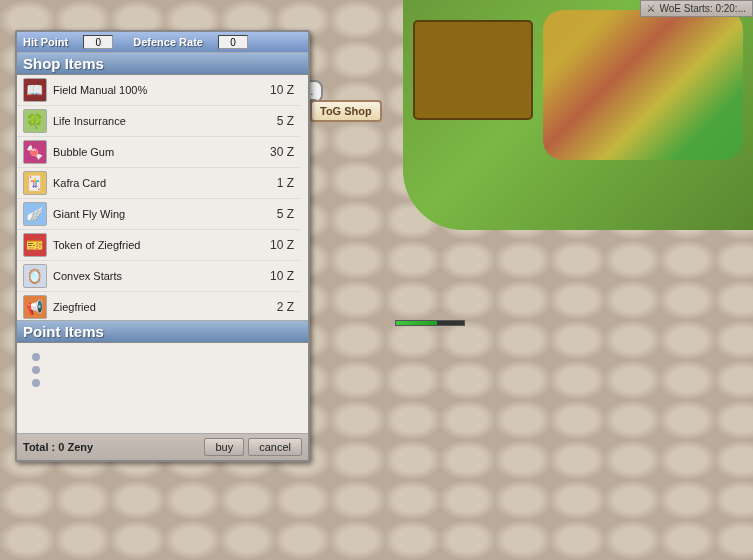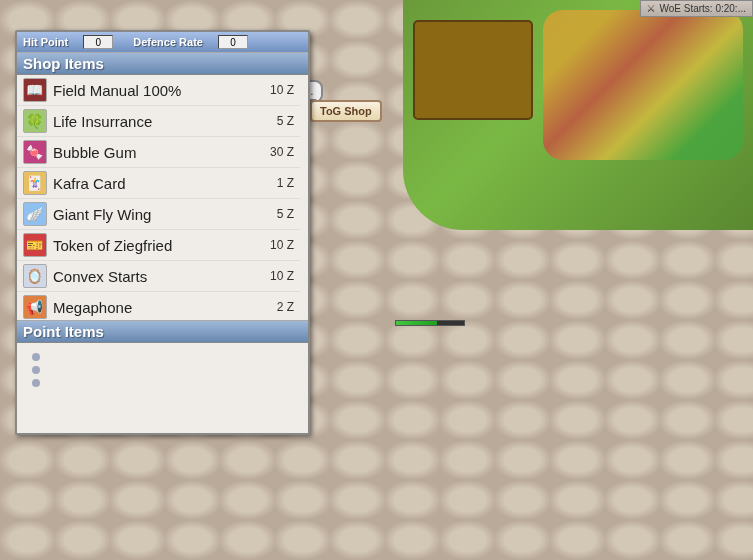--- a/index.html
+++ b/index.html
@@ -140,21 +140,21 @@
       background: #e0dcd8;
       flex-shrink: 0;
       display: flex;
       align-items: center;
       justify-content: center;
       font-size: 14px;
     }
 
     .item-name {
       flex: 1;
-      font-size: 15px;
+      font-size: 11px;
       color: #222;
     }
 
     .item-price {
       font-size: 12px;
       color: #333;
       white-space: nowrap;
     }
 
     
@@ -369,28 +369,35 @@
           <span class="item-name">Token of Ziegfried</span>
           <span class="item-price">10 Z</span>
         </div>
         <div class="item-row">
           <div class="item-icon icon-mirror">🪞</div>
           <span class="item-name">Convex Starts</span>
           <span class="item-price">10 Z</span>
         </div>
         <div class="item-row">
           <div class="item-icon icon-mega">📢</div>
-          <span class="item-name">Megaphone</span>
+          <span class="item-name">Ziegfried</span>
           <span class="item-price">2 Z</span>
         </div>
       </div>
   </div>
 
   <div class="section-label">Point Items</div>
 
   <div class="buying-section">
     <div class="buying-placeholder-dot"></div>
     <div class="buying-placeholder-dot"></div>
     <div class="buying-placeholder-dot"></div>
   </div>
 
+  <div class="shop-footer">
+    <span class="total-text">Total : 0 Zeny</span>
+    <div class="footer-buttons">
+      <button class="btn">buy</button>
+      <button class="btn">cancel</button>
+    </div>
+  </div>
 
 </div>
 
 </body></html>

